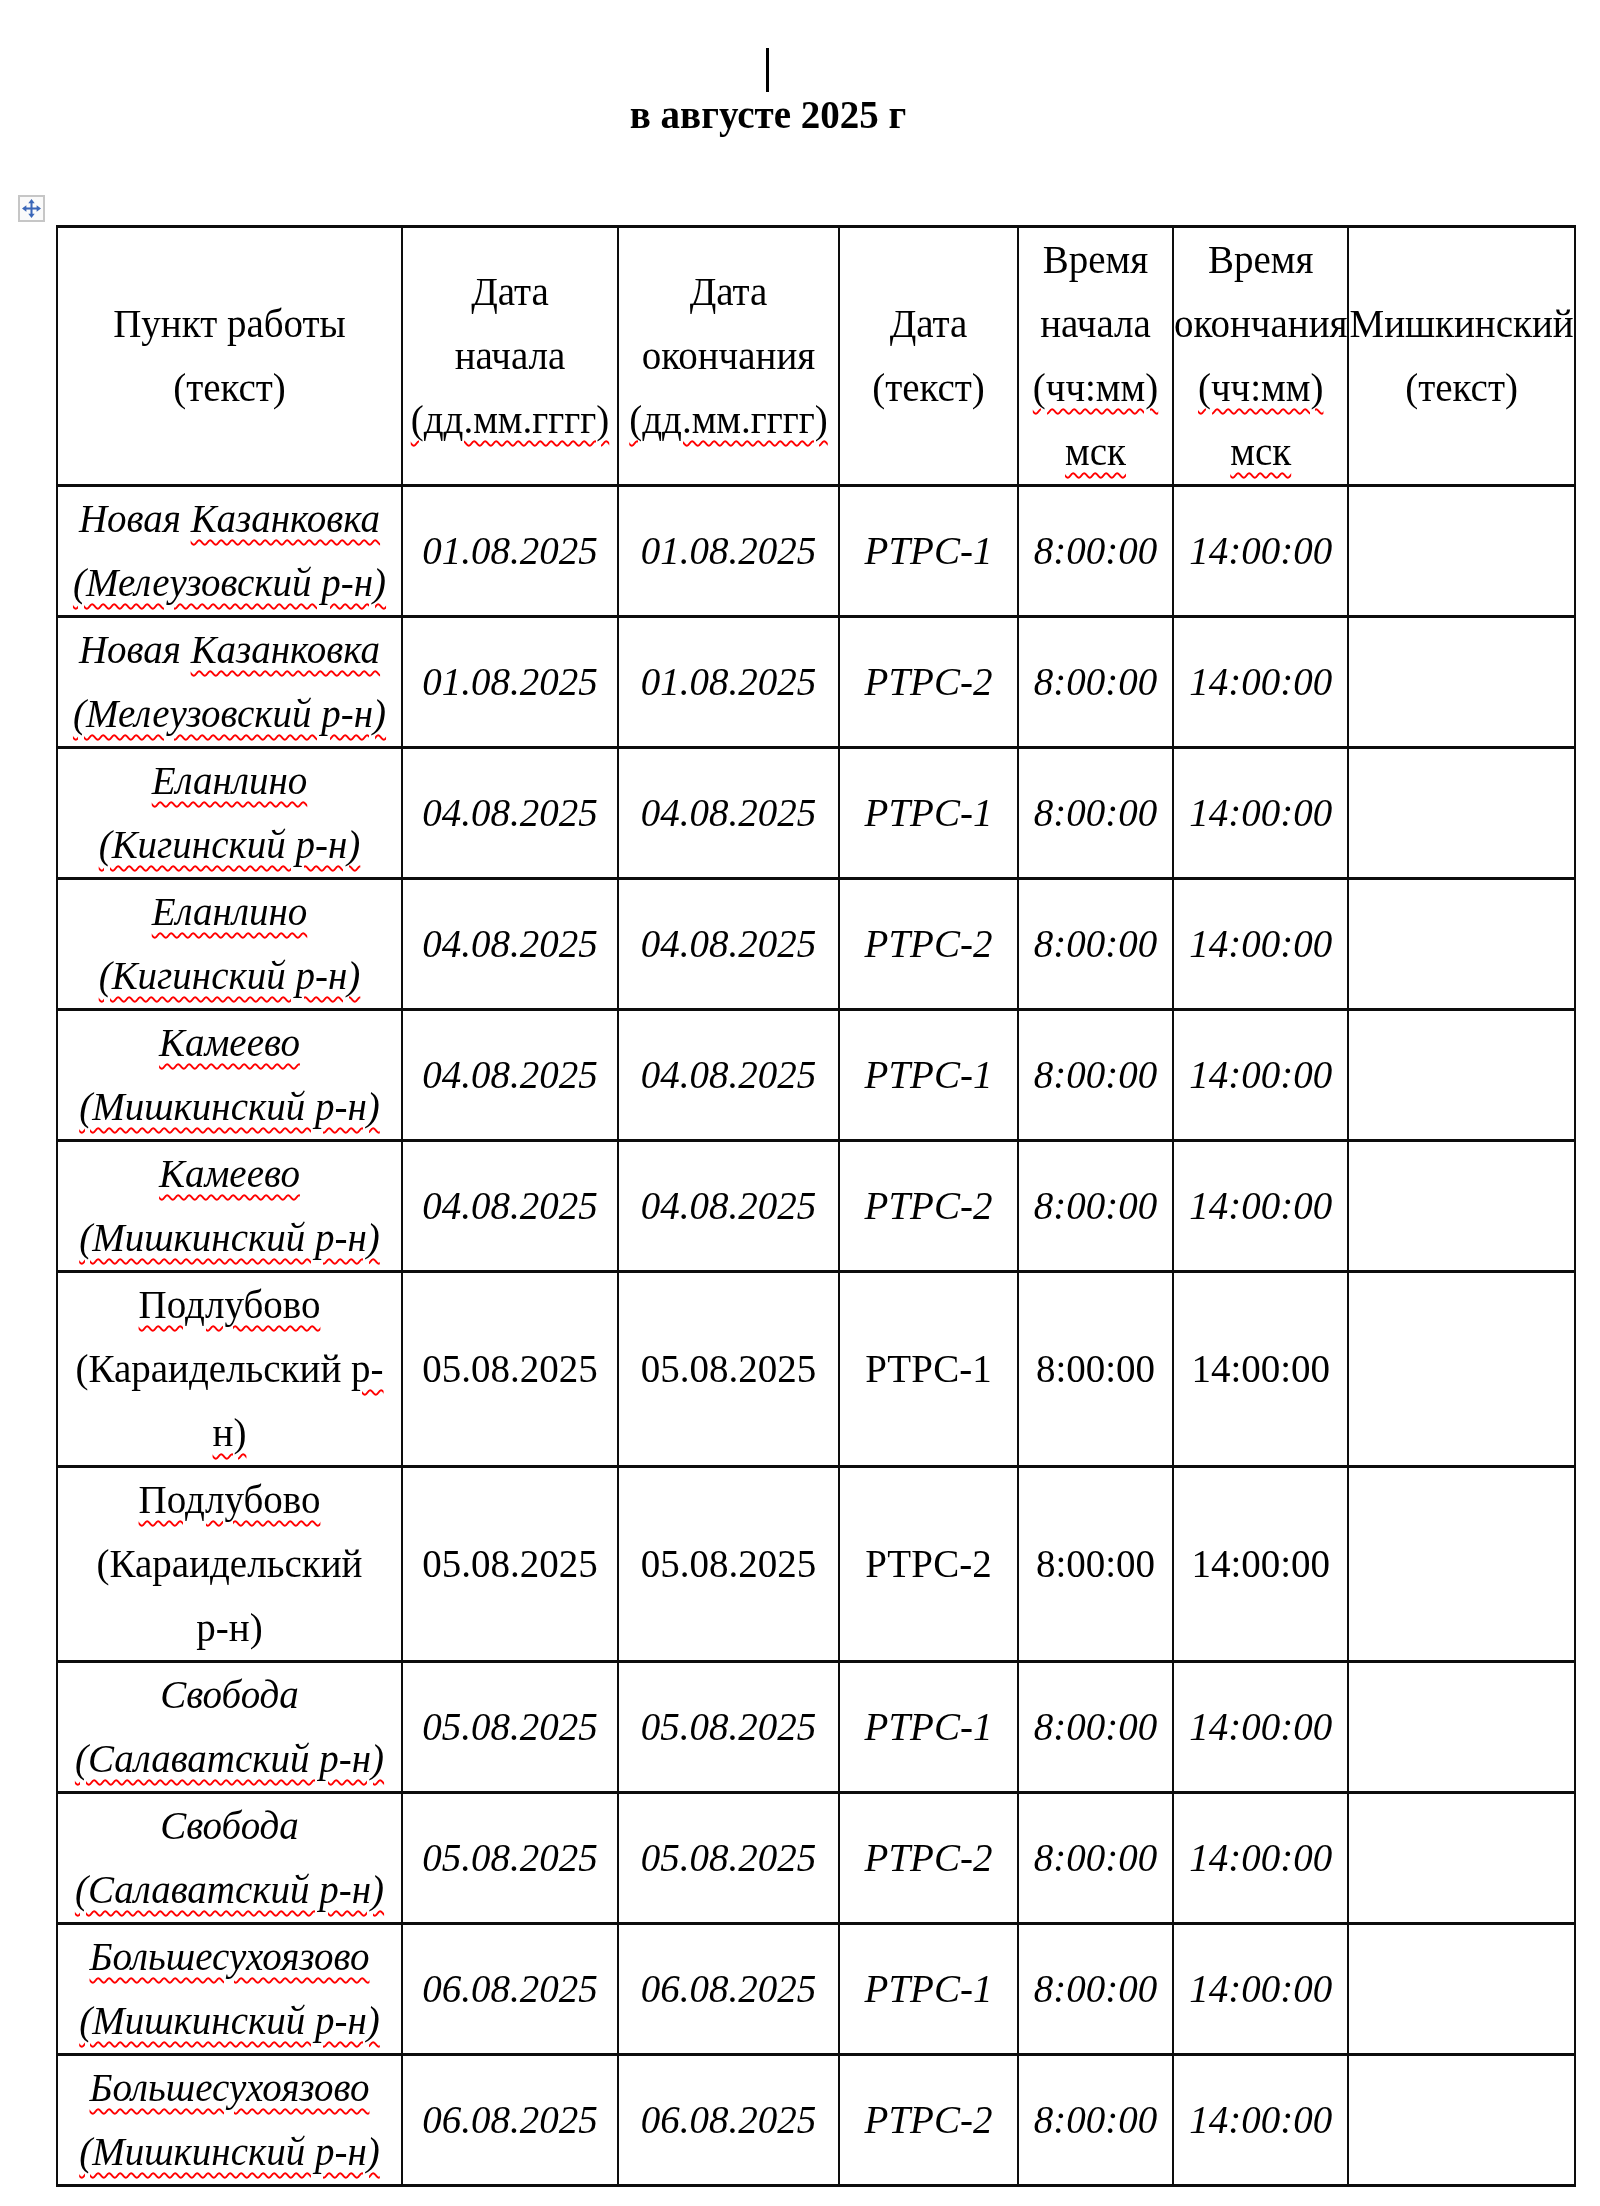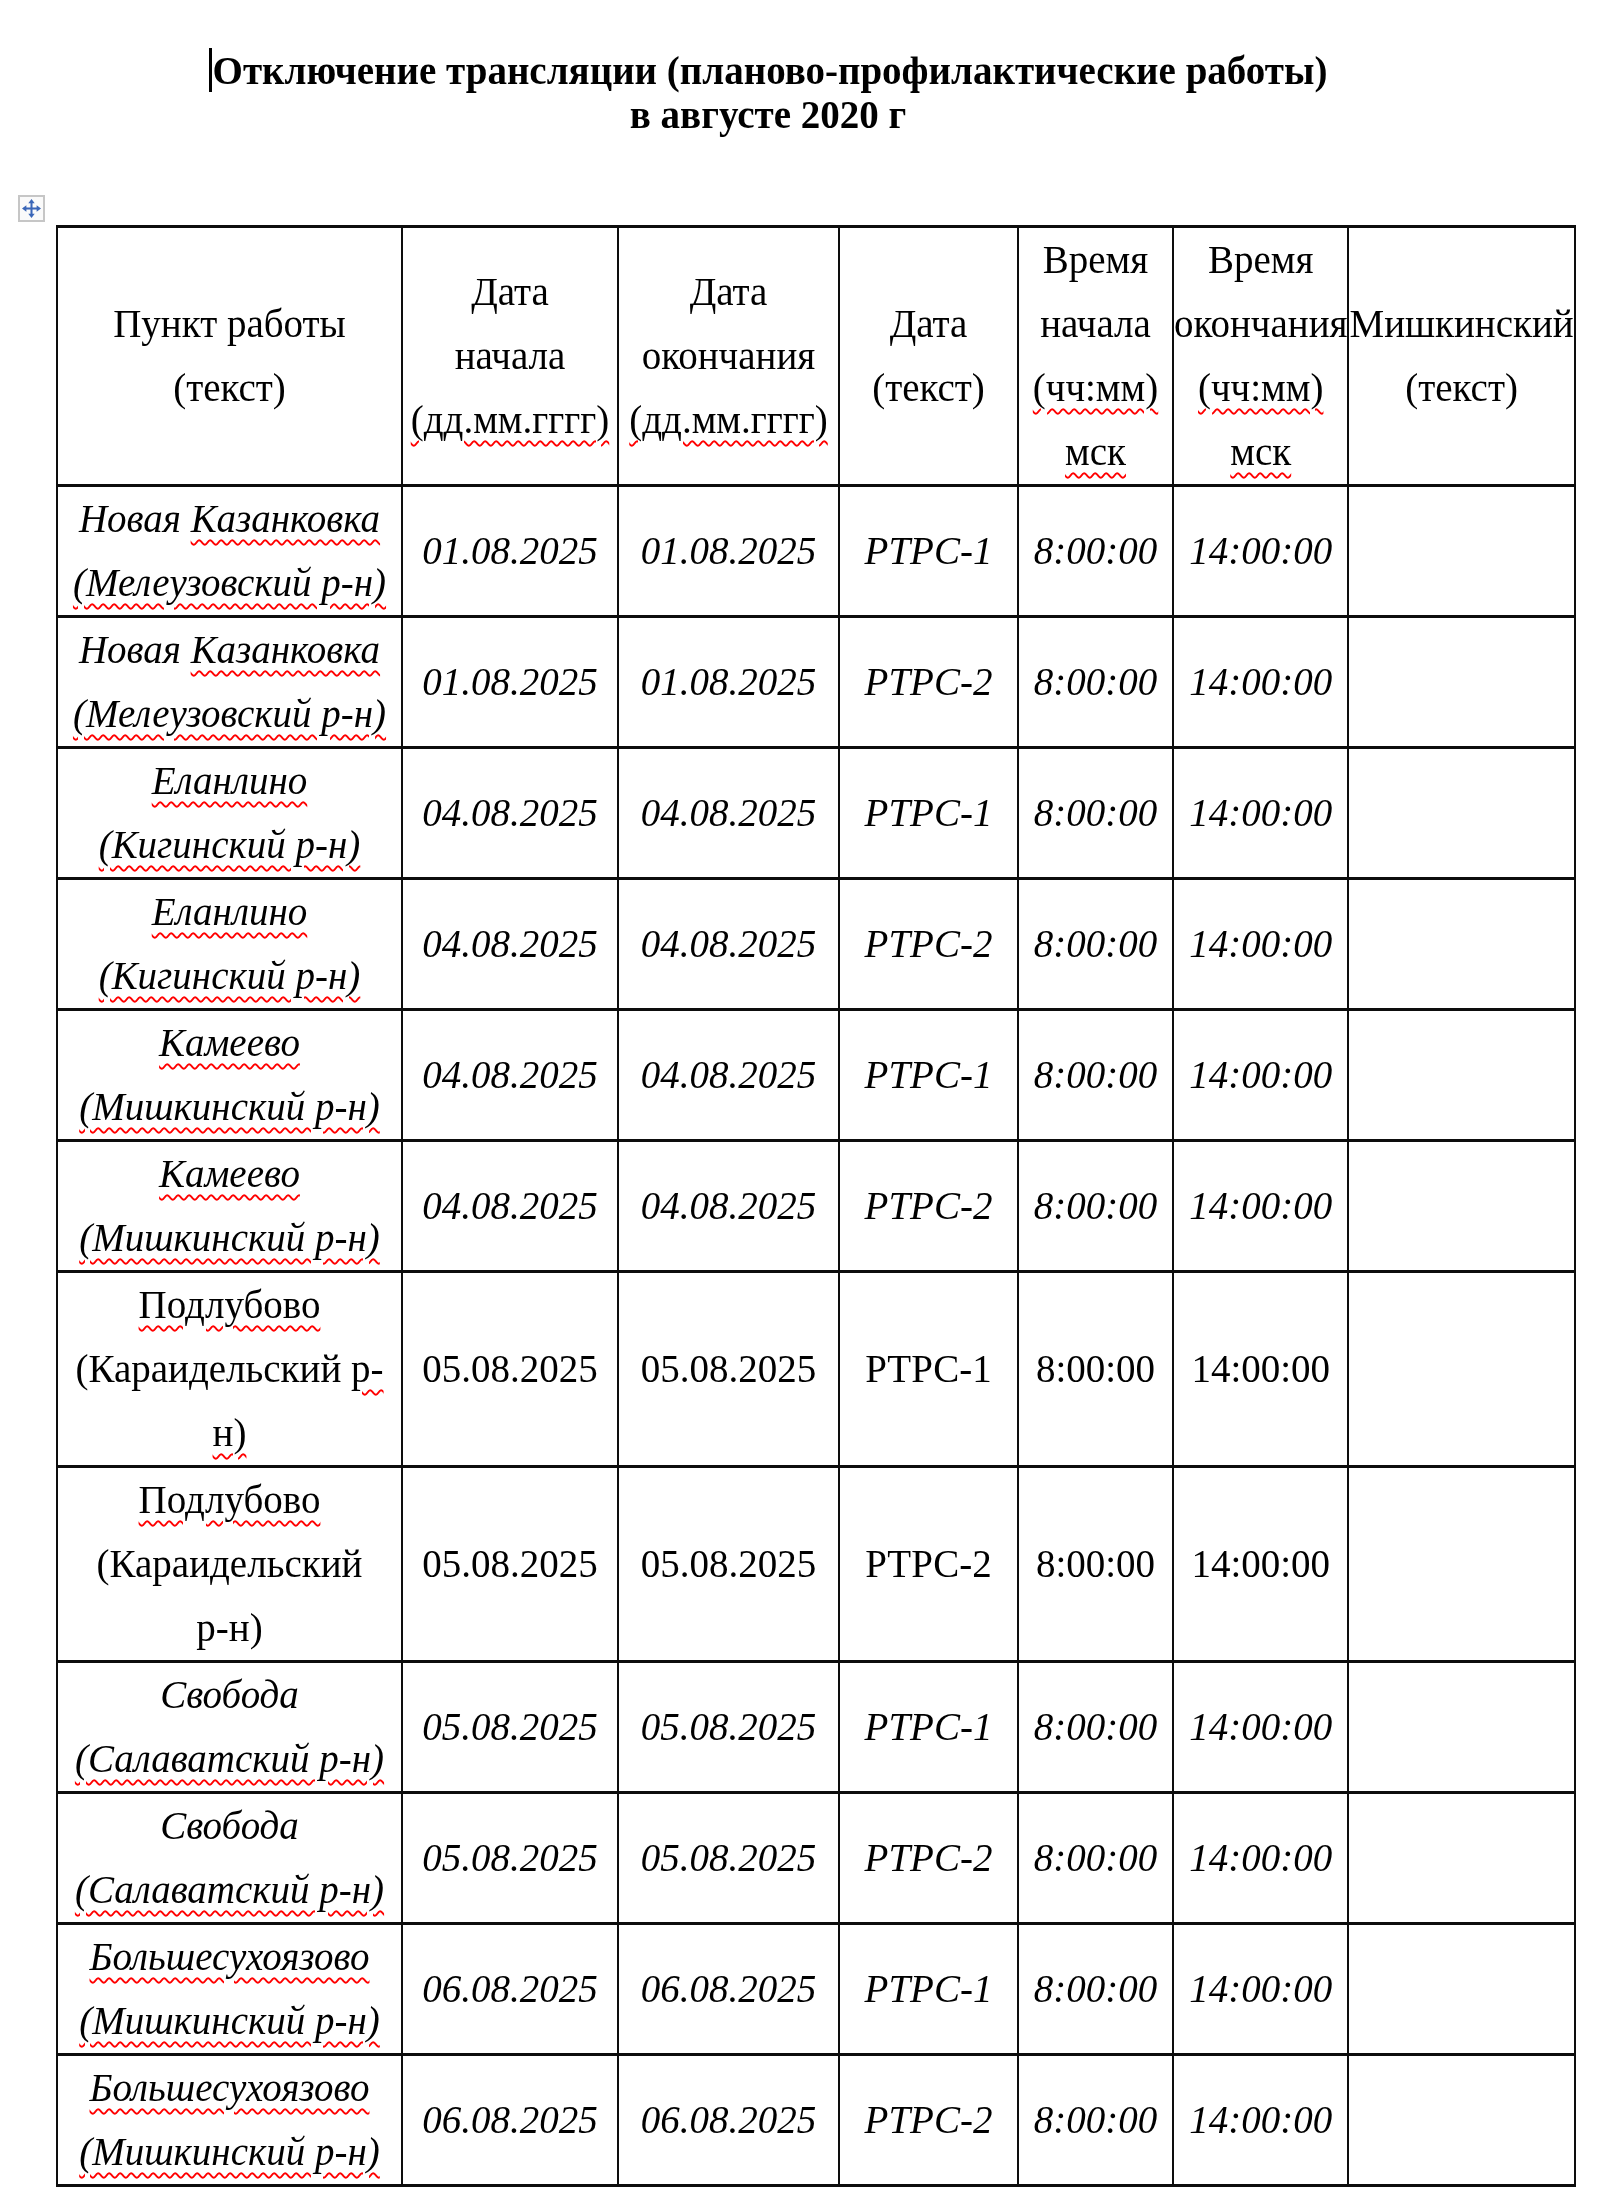--- a/index.html
+++ b/index.html
@@ -65,22 +65,22 @@
     text-decoration-style:wavy;
     text-decoration-color:#ff0000;
     text-decoration-thickness:2px;
     text-underline-offset:7px;
   }
 </style>
 </head>
 <body>
 
 <div class="title-block">
-  <div class="ln"><span class="caret"></span><span>Отключение трансляции (планово-профилактические работы)</span></div>
-  <div class="ln">в августе 2020 г</div>
+  <div class="ln"><span class="caret"></span></div>
+  <div class="ln">в августе 2025 г</div>
 </div>
 
 <div class="move-handle">
   <span style="display:flex;">
     <svg width="19" height="19" viewBox="0 0 24 24">
       <g fill="#3a66b8" stroke="#3a66b8">
         <line x1="12" y1="5" x2="12" y2="19" stroke-width="2.6"></line>
         <line x1="5" y1="12" x2="19" y2="12" stroke-width="2.6"></line>
         <polygon points="12,0 8,5.5 16,5.5" stroke-width="0"></polygon>
         <polygon points="12,24 8,18.5 16,18.5" stroke-width="0"></polygon>

